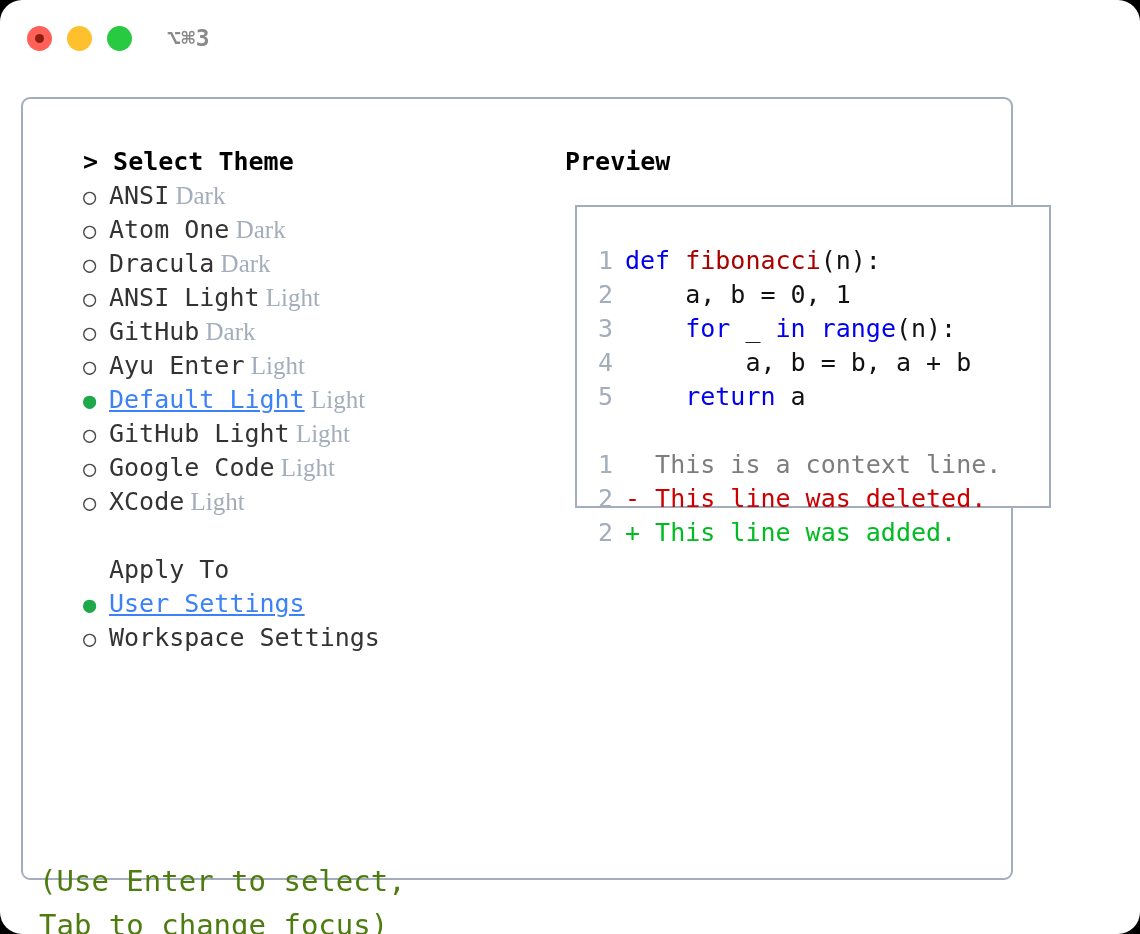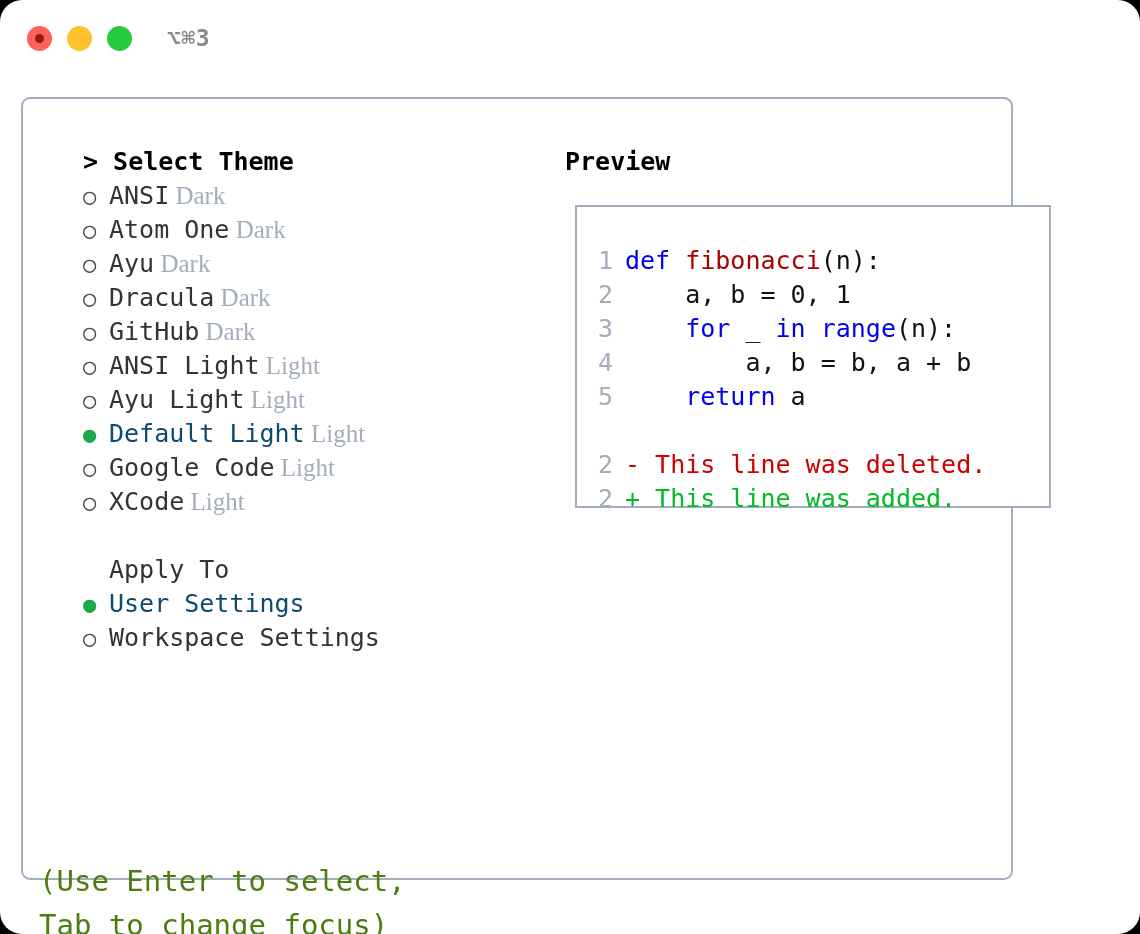--- a/index.html
+++ b/index.html
@@ -95,21 +95,21 @@
   }
   .bullet {
     display: inline-block;
     width: 26px;
     text-align: left;
     font-size: 22px;
   }
   .bullet-off { color: #4b4b4b; }
   .bullet-on  { color: #1fa84a; }
   .item-name  { color: #333333; }
-  .item-name.sel { color: #0c4a6e; }
+  .item-name.sel { color: #3b82f6; text-decoration: underline; }
   .item-tag   { color: #a3adbb; font-family: Liberation Serif, serif; }
   .spacer { height: 34px; }
   .indent-text {
     display: inline-block;
     width: 26px;
   }
 
   #hint {
     position: absolute;
     left: 16px;
@@ -186,26 +186,26 @@
     <div id="window-shortcut">⌥⌘3</div>
   </div>
 
   <div id="panel">
 
     <div id="theme-column">
       <div class="row hdr">&gt; Select Theme</div>
       <div id="theme-items">
           <div class="row"><span class="bullet bullet-off">○</span><span class="item-name">ANSI</span><span class="item-tag"> Dark</span></div>
           <div class="row"><span class="bullet bullet-off">○</span><span class="item-name">Atom One</span><span class="item-tag"> Dark</span></div>
-          <div class="row"><span class="bullet bullet-off">○</span><span class="item-name">Ayu</span><span class="item-tag"> Dark</span></div>
           <div class="row"><span class="bullet bullet-off">○</span><span class="item-name">Dracula</span><span class="item-tag"> Dark</span></div>
+          <div class="row"><span class="bullet bullet-off">○</span><span class="item-name">ANSI Light</span><span class="item-tag"> Light</span></div>
           <div class="row"><span class="bullet bullet-off">○</span><span class="item-name">GitHub</span><span class="item-tag"> Dark</span></div>
-          <div class="row"><span class="bullet bullet-off">○</span><span class="item-name">ANSI Light</span><span class="item-tag"> Light</span></div>
-          <div class="row"><span class="bullet bullet-off">○</span><span class="item-name">Ayu Light</span><span class="item-tag"> Light</span></div>
+          <div class="row"><span class="bullet bullet-off">○</span><span class="item-name">Ayu Enter</span><span class="item-tag"> Light</span></div>
           <div class="row"><span class="bullet bullet-on">●</span><span class="item-name sel">Default Light</span><span class="item-tag"> Light</span></div>
+          <div class="row"><span class="bullet bullet-off">○</span><span class="item-name">GitHub Light</span><span class="item-tag"> Light</span></div>
           <div class="row"><span class="bullet bullet-off">○</span><span class="item-name">Google Code</span><span class="item-tag"> Light</span></div>
           <div class="row"><span class="bullet bullet-off">○</span><span class="item-name">XCode</span><span class="item-tag"> Light</span></div>
         </div>
       <div class="spacer"></div>
       <div class="row"><span class="indent-text"></span><span>Apply To</span></div>
       <div id="apply-items">
           <div class="row"><span class="bullet bullet-on">●</span><span class="item-name sel">User Settings</span></div>
           <div class="row"><span class="bullet bullet-off">○</span><span class="item-name">Workspace Settings</span></div>
         </div>
     </div>
@@ -215,20 +215,21 @@
     <div id="preview-column">
       <div id="preview-title">Preview</div>
       <div id="preview-box">
         <div id="code-area">
             <div class="code-line"><span class="ln">1</span><span class="kw">def</span><span class="plain"> </span><span class="fn">fibonacci</span><span class="plain">(n):</span></div>
             <div class="code-line"><span class="ln">2</span><span class="plain">    a, b = 0, 1</span></div>
             <div class="code-line"><span class="ln">3</span><span class="plain">    </span><span class="kw">for</span><span class="plain"> _ </span><span class="kw">in</span><span class="plain"> </span><span class="kw">range</span><span class="plain">(n):</span></div>
             <div class="code-line"><span class="ln">4</span><span class="plain">        a, b = b, a + b</span></div>
             <div class="code-line"><span class="ln">5</span><span class="plain">    </span><span class="kw">return</span><span class="plain"> a</span></div>
             <div class="gap"></div>
+            <div class="code-line"><span class="ln">1</span><span class="ctx">  This is a context line.</span></div>
             <div class="code-line"><span class="ln">2</span><span class="del">- This line was deleted.</span></div>
             <div class="code-line"><span class="ln">2</span><span class="add">+ This line was added.</span></div>
           </div>
       </div>
     </div>
 
   </div>
 </div>
 
 </body></html>

